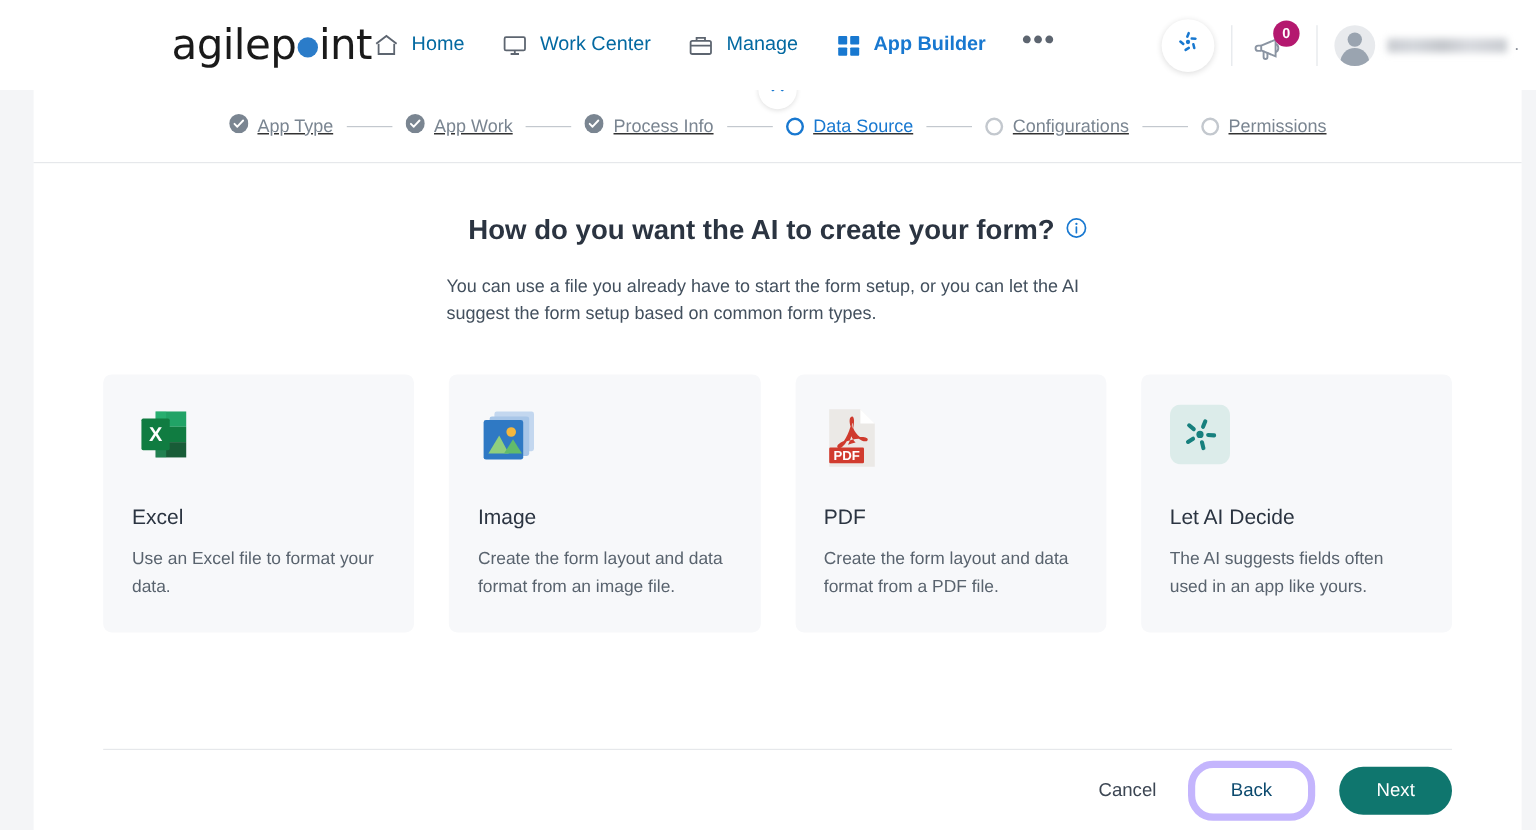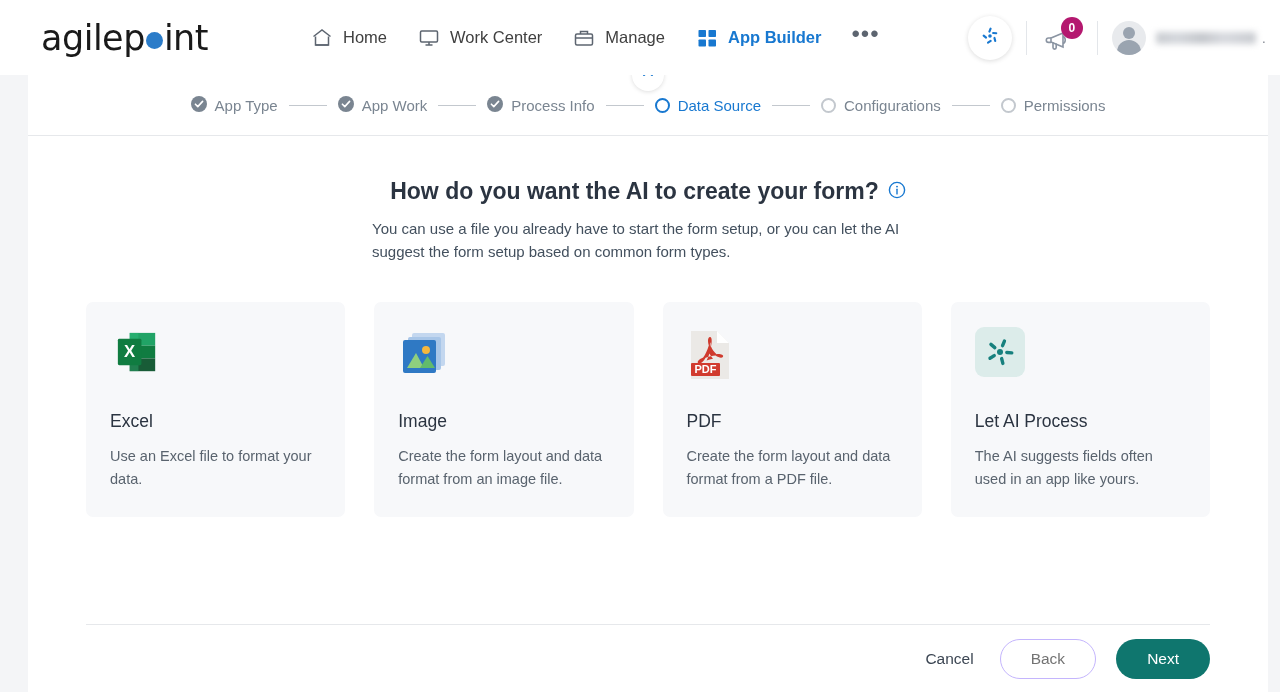--- a/index.html
+++ b/index.html
@@ -17,20 +17,21 @@
     display: flex;
     align-items: center;
     position: relative;
     z-index: 5;
   }
   .logo-wrap {
     width: 310px;
     padding-left: 41px;
     display: flex;
     align-items: center;
+    justify-content: flex-end;
   }
   .logo-text {
     font-size: 35px;
     letter-spacing: -0.5px;
     color: #1a1a1a;
     font-family: "DejaVu Sans", sans-serif;
     font-weight: 400;
     display: flex;
     align-items: baseline;
   }
@@ -48,21 +49,21 @@
     display: flex;
     align-items: center;
     gap: 30px;
     flex: 1;
   }
   .navitem {
     display: flex;
     align-items: center;
     gap: 9px;
     font-size: 16.5px;
-    color: #404040;
+    color: #0369a1;
     cursor: pointer;
   }
   .navitem.active { color: #1878d0; font-weight: bold; }
   .navitem svg { display: block; }
   .navdots {
     color: #5d6570;
     font-size: 24px;
     letter-spacing: 1px;
     line-height: 10px;
     cursor: pointer;
@@ -155,20 +156,21 @@
     z-index: 3;
   }
 
   
   .stepper {
     height: 61px;
     border-bottom: 1px solid #e6e8eb;
     display: flex;
     align-items: center;
     justify-content: center;
+    text-decoration: underline;
   }
   .step {
     display: flex;
     align-items: center;
     gap: 8px;
     font-size: 15px;
     color: #7a8591;
     cursor: pointer;
   }
   .step.current { color: #1878d0; }
@@ -193,21 +195,21 @@
     font-weight: bold;
     color: #2b3441;
     margin-top: 42px;
     display: flex;
     align-items: center;
     justify-content: center;
     gap: 9px;
   }
   .h-desc {
     width: 552px;
-    margin: 12px auto 0;
+    margin: 22px auto 0;
     font-size: 15px;
     line-height: 23px;
     color: #43505e;
   }
 
   .cards {
     display: flex;
     gap: 29px;
     margin-top: 39px;
   }
@@ -249,23 +251,23 @@
     font-size: 15.5px;
     color: #3c4653;
     background: none;
     border: none;
     cursor: pointer;
     padding: 8px 6px;
     font-family: inherit;
   }
   .btn-outline {
     font-size: 15.5px;
-    color: #737373;
+    color: #0c4a6e;
     background: #fff;
-    border: 1px solid #c4b5fd;
+    border: 6px solid #c4b5fd;
     border-radius: 21px;
     padding: 10px 30px;
     cursor: pointer;
     font-family: inherit;
   }
   .btn-primary {
     font-size: 15.5px;
     color: #fff;
     background: #0f766e;
     border: none;
@@ -503,21 +505,21 @@
               <g fill="#17807e" transform="translate(25,25)">
                 <circle cx="0" cy="0" r="3"></circle>
                 <rect x="-1.7" y="-13.5" width="3.4" height="8.4" rx="1.7" transform="rotate(22)"></rect>
                 <rect x="-1.7" y="-13.5" width="3.4" height="8.4" rx="1.7" transform="rotate(94)"></rect>
                 <rect x="-1.7" y="-13.5" width="3.4" height="8.4" rx="1.7" transform="rotate(166)"></rect>
                 <rect x="-1.7" y="-13.5" width="3.4" height="8.4" rx="1.7" transform="rotate(238)"></rect>
                 <rect x="-1.7" y="-13.5" width="3.4" height="8.4" rx="1.7" transform="rotate(310)"></rect>
               </g>
             </svg>
           </div>
-          <div class="opt-title">Let AI Process</div>
+          <div class="opt-title">Let AI Decide</div>
           <div class="opt-desc">The AI suggests fields often used in an app like yours.</div>
         </div>
 
       </div>
     </div>
 
     <div class="footer">
       <button class="btn-link">Cancel</button>
       <button class="btn-outline">Back</button>
       <button class="btn-primary">Next</button>

